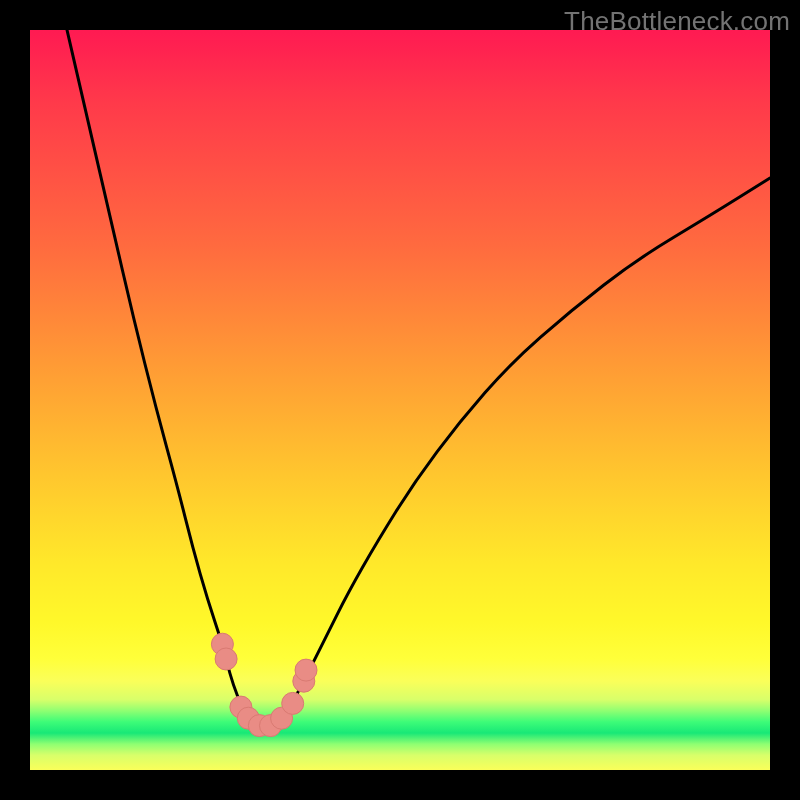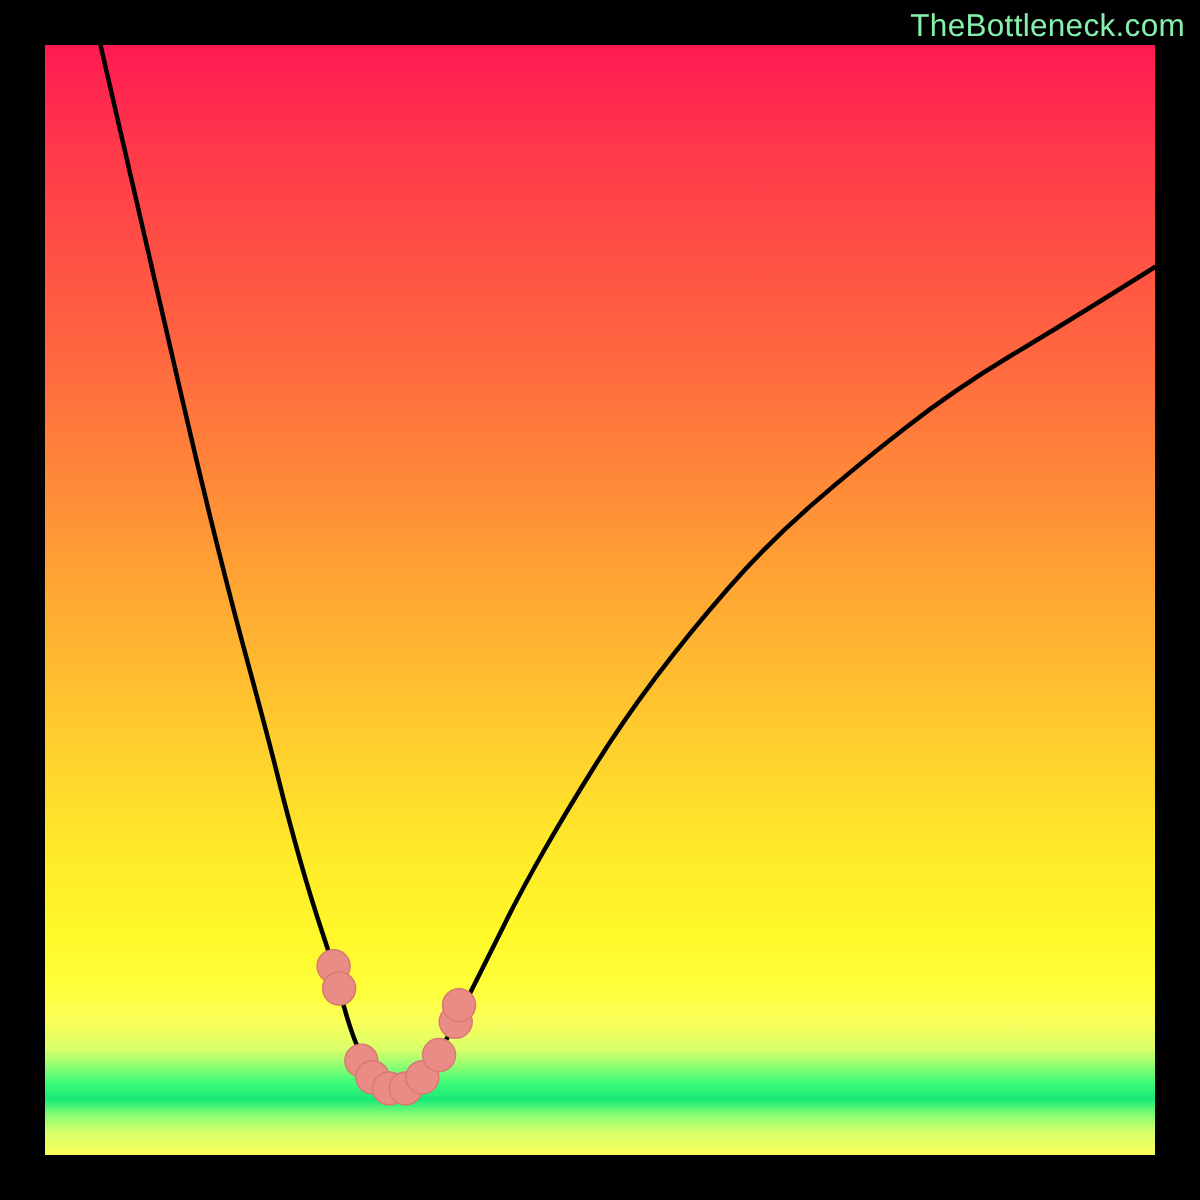--- a/index.html
+++ b/index.html
@@ -43,22 +43,22 @@
       #18e877 95%,
       #8fff72 96.5%,
       #d8ff6a 98%,
       #faff5a 100%
     );
   }
   .watermark {
     position: absolute;
     top: 6px;
     right: 10px;
-    color: #86efac;
-    font-size: 21px;
+    color: #737373;
+    font-size: 26px;
     font-weight: 500;
     letter-spacing: 0.2px;
     user-select: none;
   }
   svg.curve {
     position: absolute;
     left: 0;
     top: 0;
     width: 740px;
     height: 740px;

